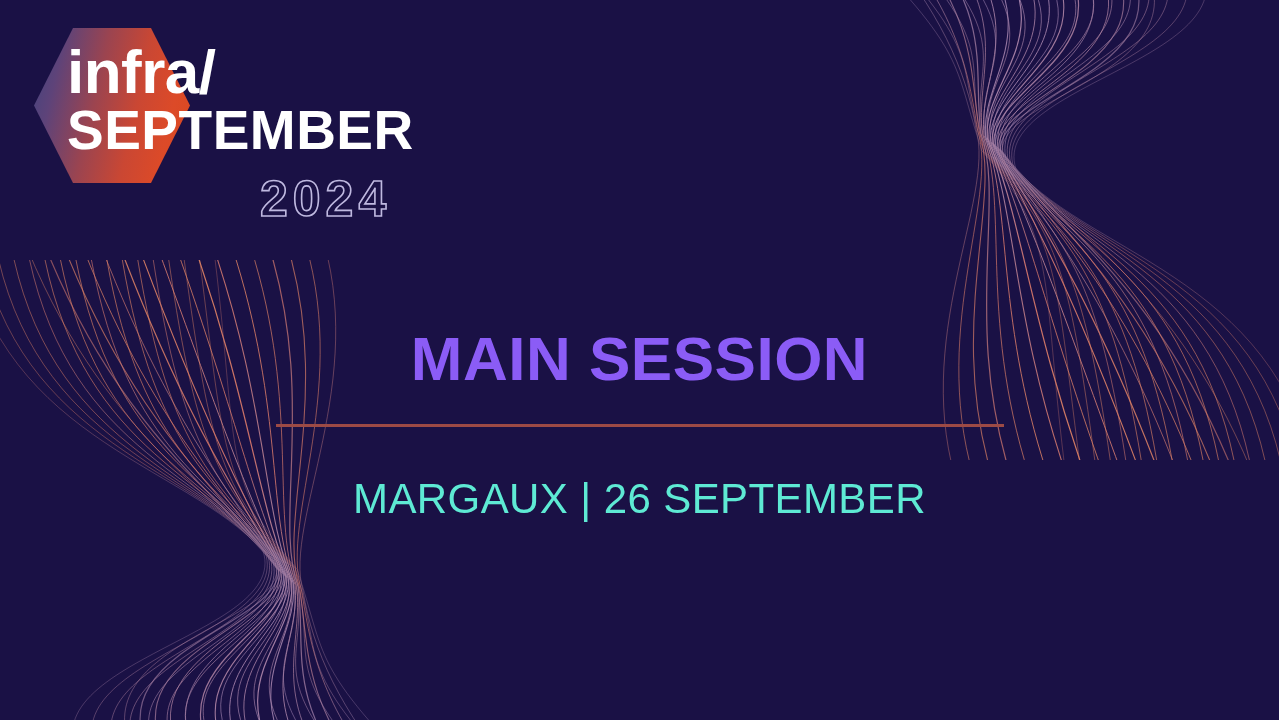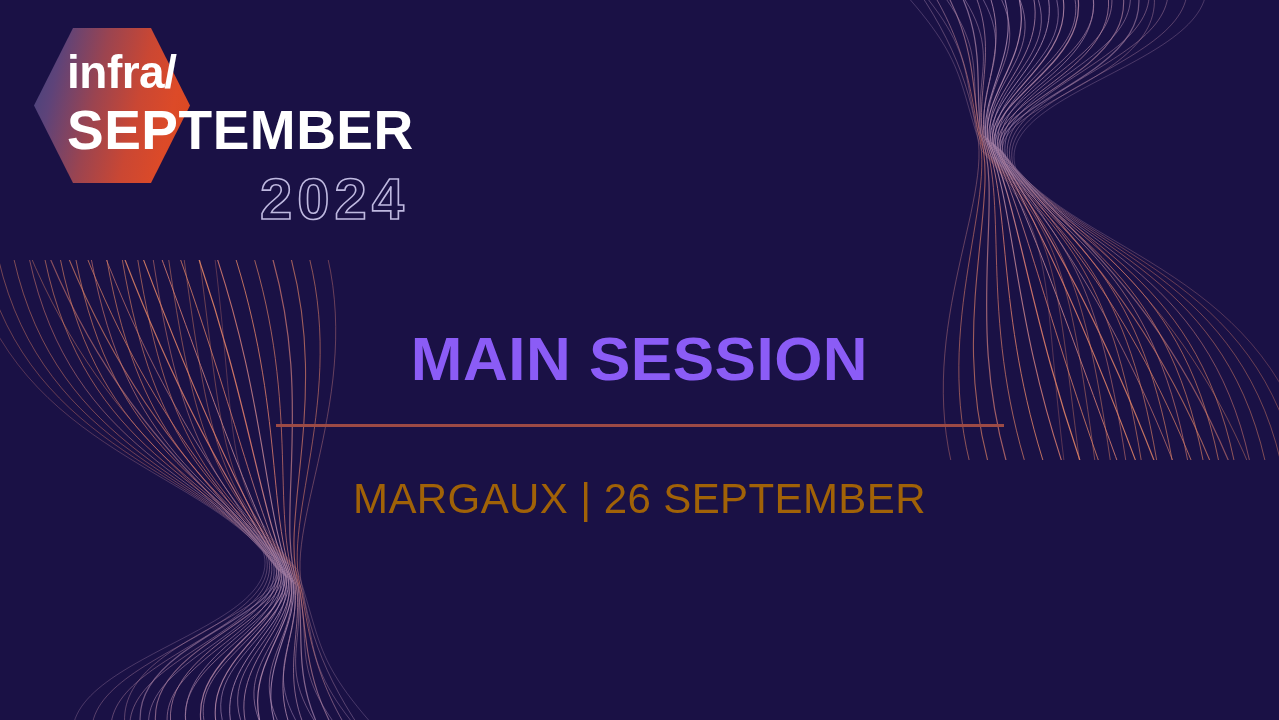--- a/index.html
+++ b/index.html
@@ -60,39 +60,39 @@
     clip-path: polygon(25% 0%, 75% 0%, 100% 50%, 75% 100%, 25% 100%, 0% 50%);
   }
 
   .logo-text {
     position: absolute;
     left: 33px;
     top: 0;
     color: #ffffff;
   }
   .logo-line1 {
-    font-size: 46px;
+    font-size: 62px;
     font-weight: 700;
     letter-spacing: -0.5px;
     line-height: 60px;
     margin: 0;
     padding-top: 22px;
   }
   .logo-line2 {
     font-size: 55px;
     font-weight: 700;
     letter-spacing: 0.5px;
     line-height: 56px;
     margin: 0;
   }
   .logo-year {
     position: absolute;
     left: 226px;
     top: 148px;
-    font-size: 58px;
+    font-size: 50px;
     font-weight: 700;
     letter-spacing: 5px;
     line-height: 62px;
     color: transparent;
     -webkit-text-stroke: 1.6px #bfb9e0;
     margin: 0;
   }
 
   
   .center-block {
@@ -117,21 +117,21 @@
     height: 3px;
     margin: 22px auto 0 auto;
     background: #9c4a45;
   }
 
   .session-meta {
     margin: 44px 0 0 0;
     font-size: 42px;
     font-weight: 300;
     letter-spacing: 0.4px;
-    color: #a16207;
+    color: #5eead4;
     line-height: 56px;
   }
 </style>
 </head>
 <body>
 
 <div id="slide">
 
   <div class="wave-tr">
     <svg viewBox="0 0 470 500" width="470" height="500" aria-hidden="true">

